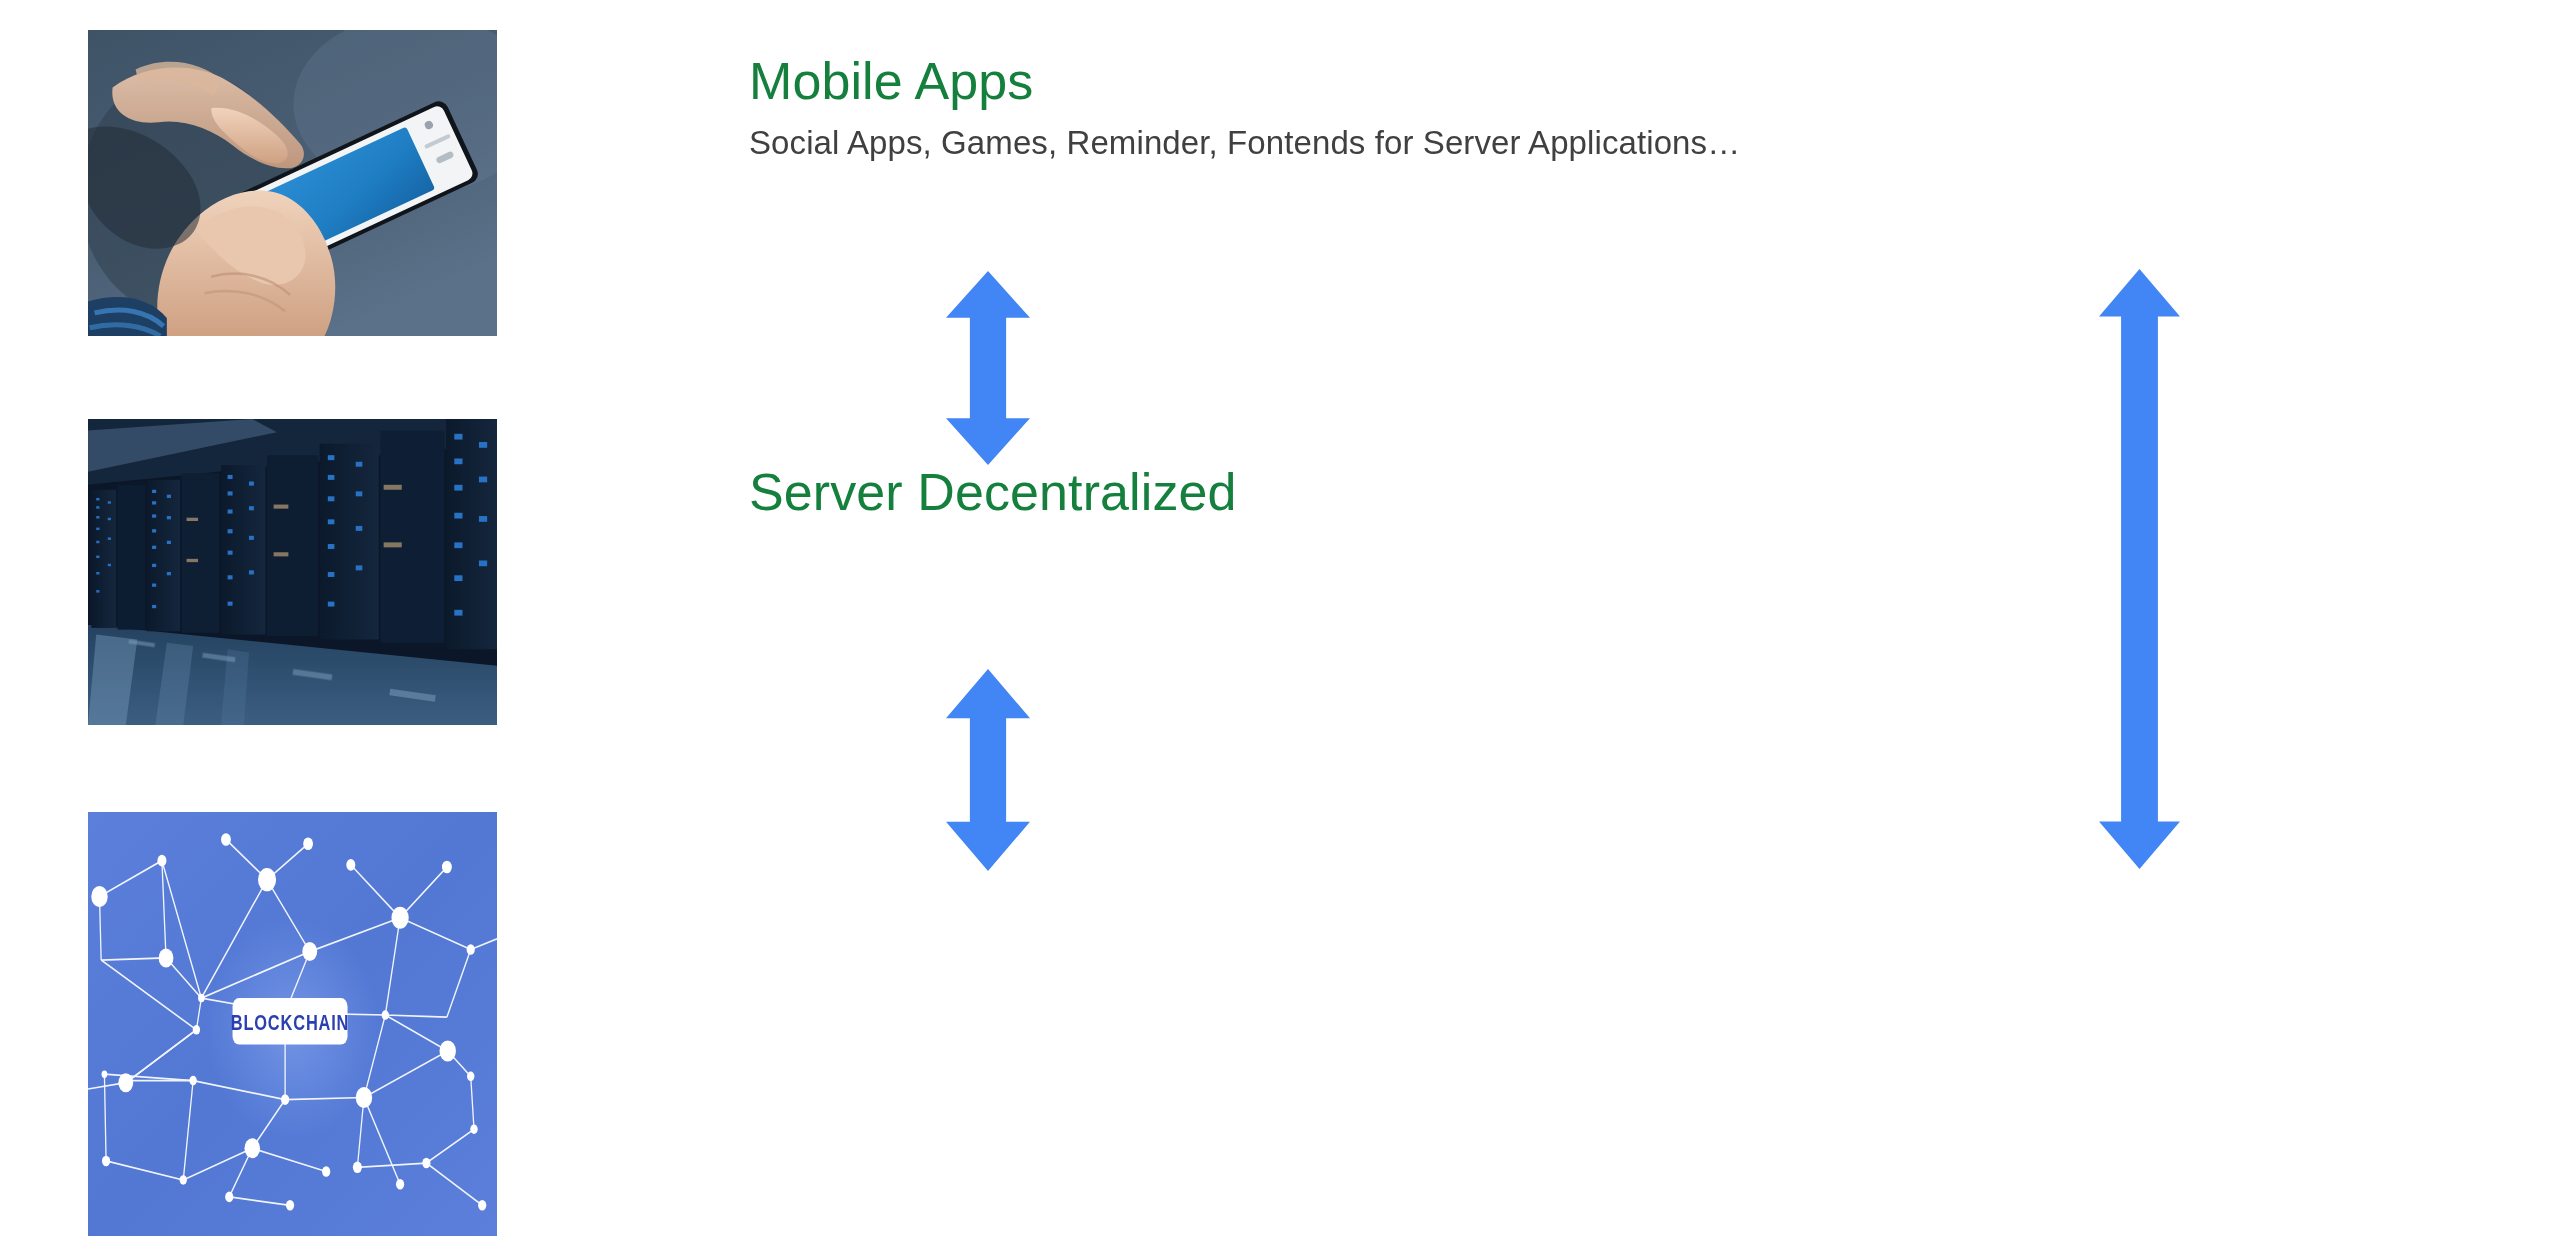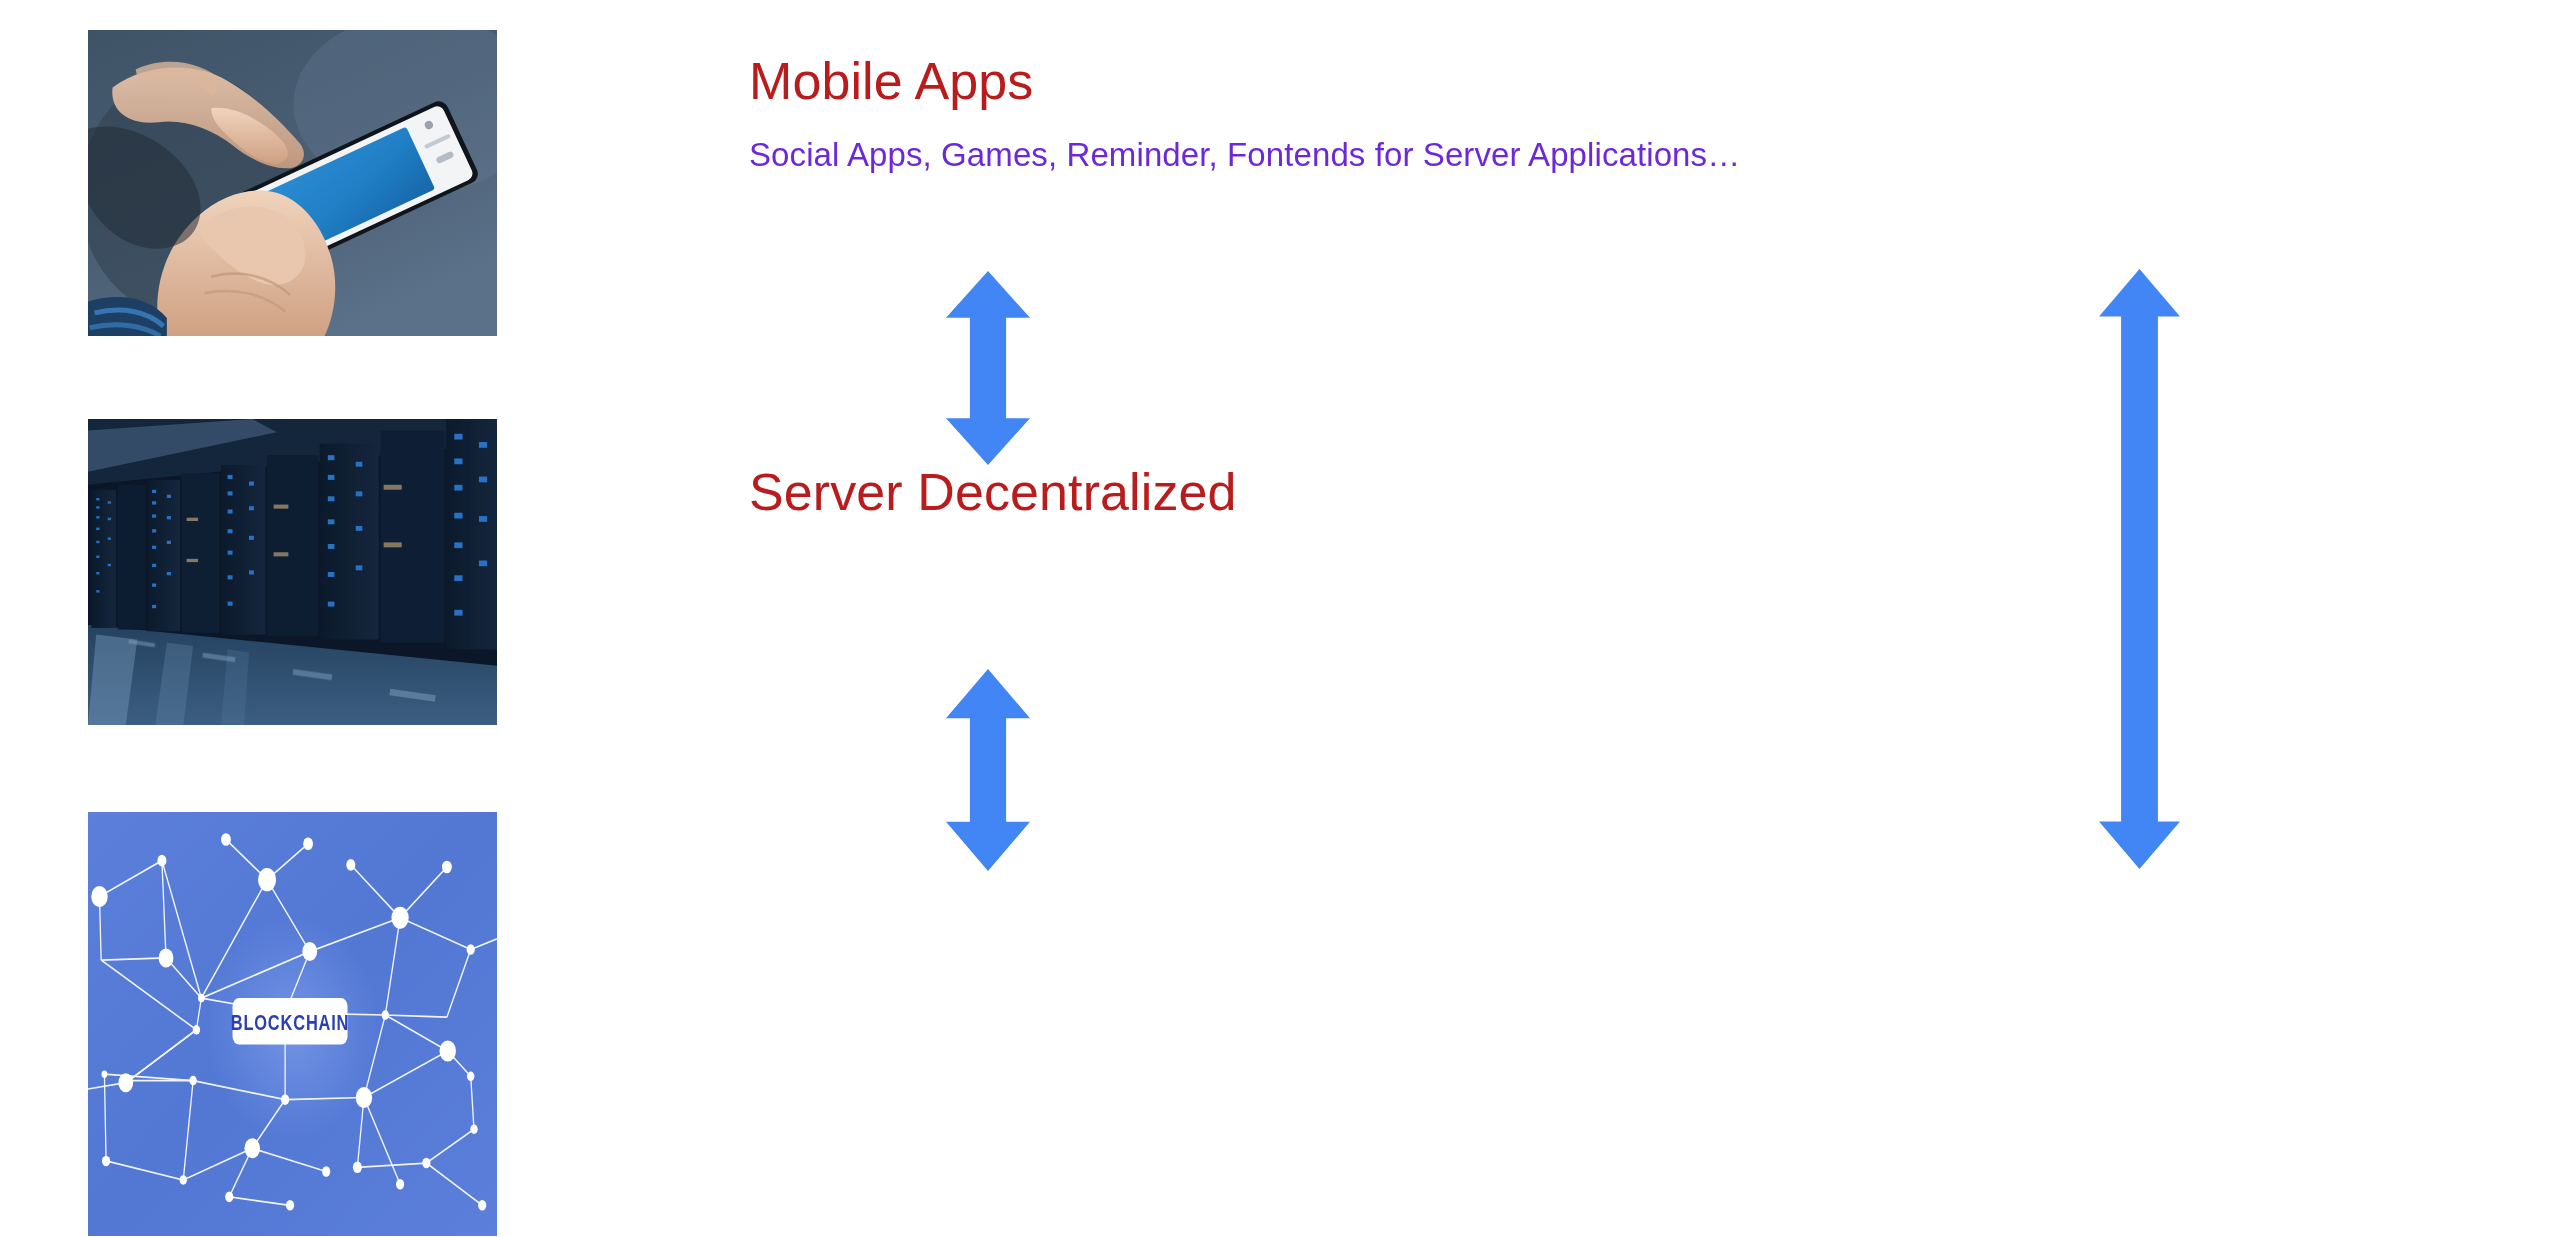--- a/index.html
+++ b/index.html
@@ -20,27 +20,27 @@
   #thumb-blockchain{top:812px;height:424px;}
 
   
   .row{position:absolute;left:749px;}
   #row-mobile{top:51px;}
   #row-server{top:462px;}
   #row-dapps{top:872px;}
 
   .row-title{
     font-size:52px;line-height:1.18;
-    color:#b91c1c;font-weight:400;
+    color:#15803d;font-weight:400;
     white-space:nowrap;letter-spacing:0.1px;
   }
   .row-sub{
     font-size:33px;line-height:1.2;
-    color:#6d28d9;font-weight:400;
-    white-space:nowrap;margin-top:23px;letter-spacing:0.1px;
+    color:#404040;font-weight:400;
+    white-space:nowrap;margin-top:11px;letter-spacing:0.1px;
   }
 
   
   .arrow{position:absolute;}
   .arrow svg{display:block;width:100%;height:100%;}
   #arrow-mobile-server{left:946px;top:271px;width:84px;height:194px;}
   #arrow-server-dapps{left:946px;top:669px;width:84px;height:202px;}
   #arrow-mobile-dapps{left:2099px;top:269px;width:81px;height:600px;}
 </style>
 </head>

